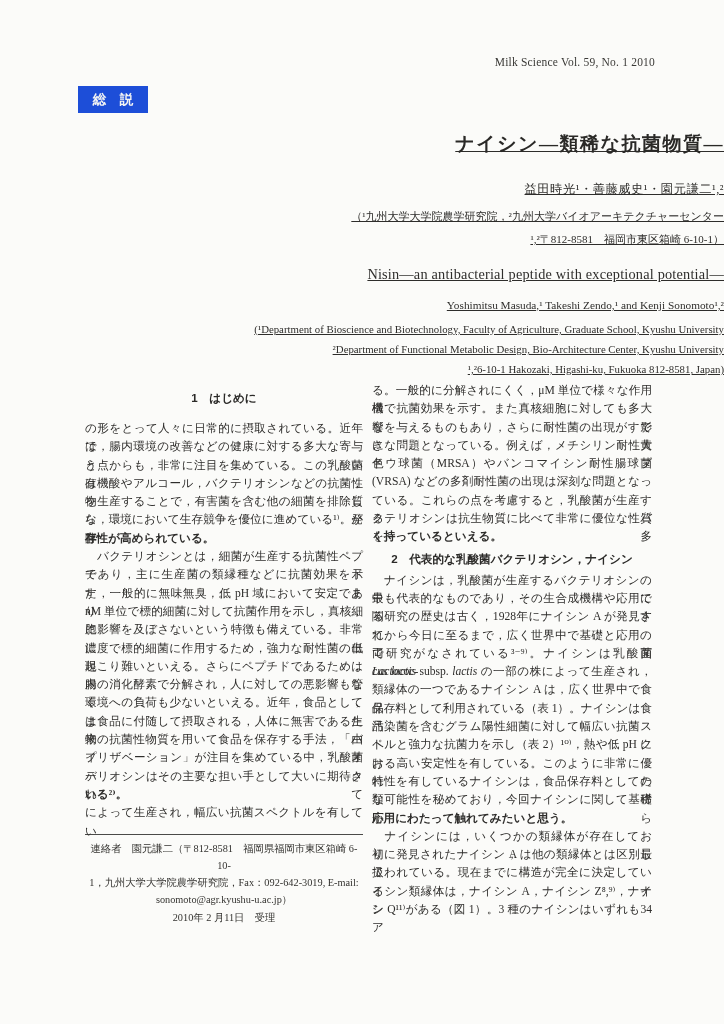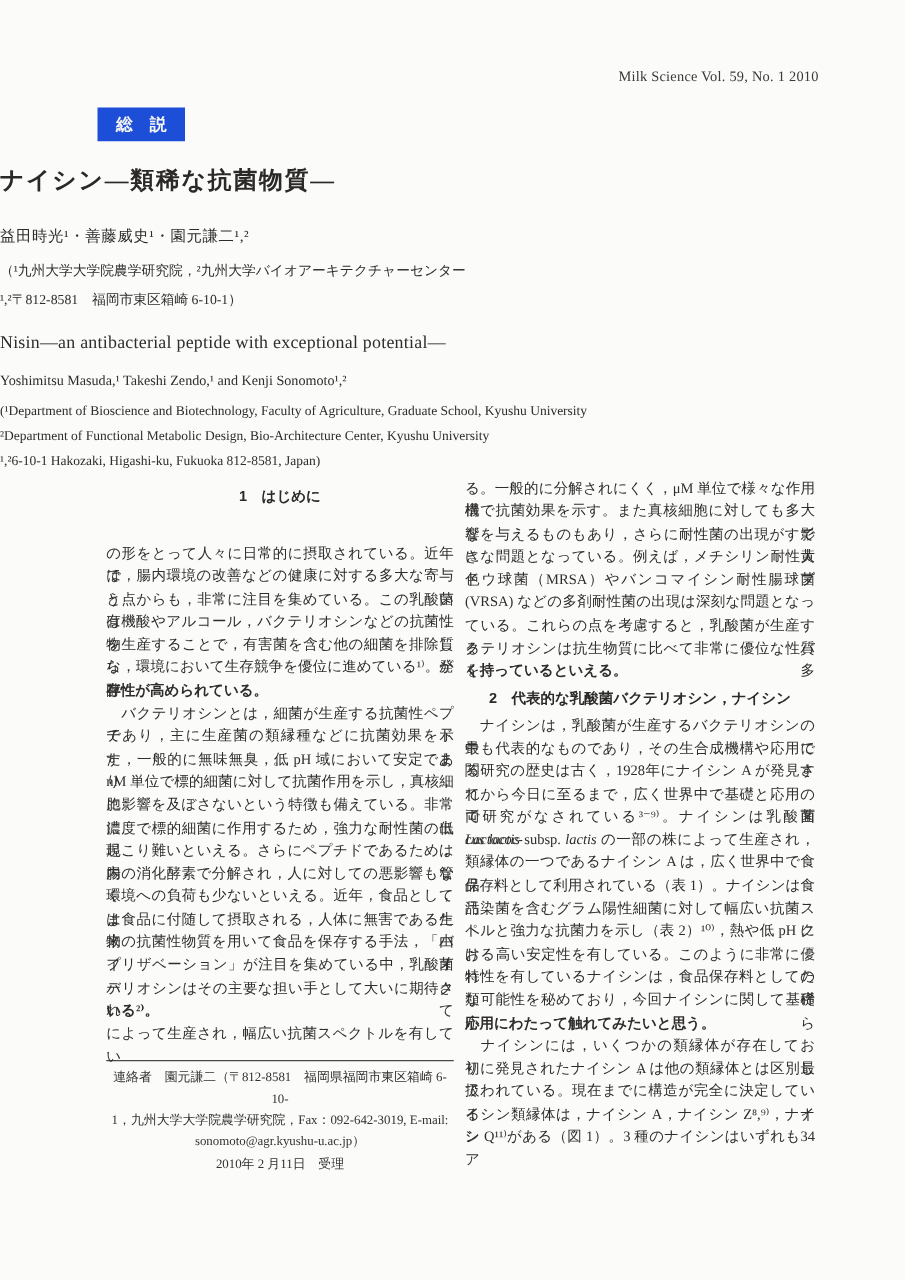--- a/index.html
+++ b/index.html
@@ -12,34 +12,34 @@
     position:absolute; top:56px; right:69px;
     font-size:11.5px; letter-spacing:.2px; color:#3a3936;
   }
   .badge {
     position:absolute; left:78px; top:86px;
     width:70px; height:27px; background:#1d4ed8; color:#f5f5f3;
     font-family:"Liberation Sans","DejaVu Sans",sans-serif;
     font-size:13.5px; font-weight:bold;
     display:flex; align-items:center; justify-content:center;
   }
-  .title-stack { position:absolute; left:0; right:0; top:131px; text-align:left; }
+  .title-stack { position:absolute; left:0; right:0; top:131px; text-align:right;text-decoration:underline; }
   .title-ja { margin:0; font-size:19px; font-weight:600; letter-spacing:1.5px; color:#2a2927; }
   .authors-ja { margin-top:24px; font-size:12.3px; letter-spacing:.5px; }
   .affil-ja-1 { margin-top:11px; font-size:11px; }
   .affil-ja-2 { margin-top:8px; font-size:11px; }
   .title-en { margin:19px 0 0 0; font-size:14.3px; font-weight:normal; letter-spacing:.2px; }
   .authors-en { margin-top:16px; font-size:11.3px; }
   .affil-en { margin-top:8px; font-size:10.8px; }
   .affil-en.first { margin-top:12px; }
   .col { position:absolute; width:278px; }
   .col-left  { left:85px;  top:389px; }
   .col-right { left:372px; top:382px; width:280px; }
   .sec-heading {
-    margin:0 0 27px 0; font-size:11.6px; font-weight:bold; text-align:center;
+    margin:0 0 13px 0; font-size:11.6px; font-weight:bold; text-align:center;
     font-family:"Liberation Sans","DejaVu Sans",sans-serif; color:#2b2a28;
     height:18px; line-height:18px;
   }
   .sec-heading.s2 { margin:3px 0 4px 0; }
   .line {
     height:18.3px; line-height:18.3px; font-size:11.6px;
     text-align:justify; text-align-last:justify; white-space:nowrap; overflow:visible;
     white-space:normal; color:#2e2d2b;
   }
   .line.para-end { text-align-last:left;font-weight:bold; }

